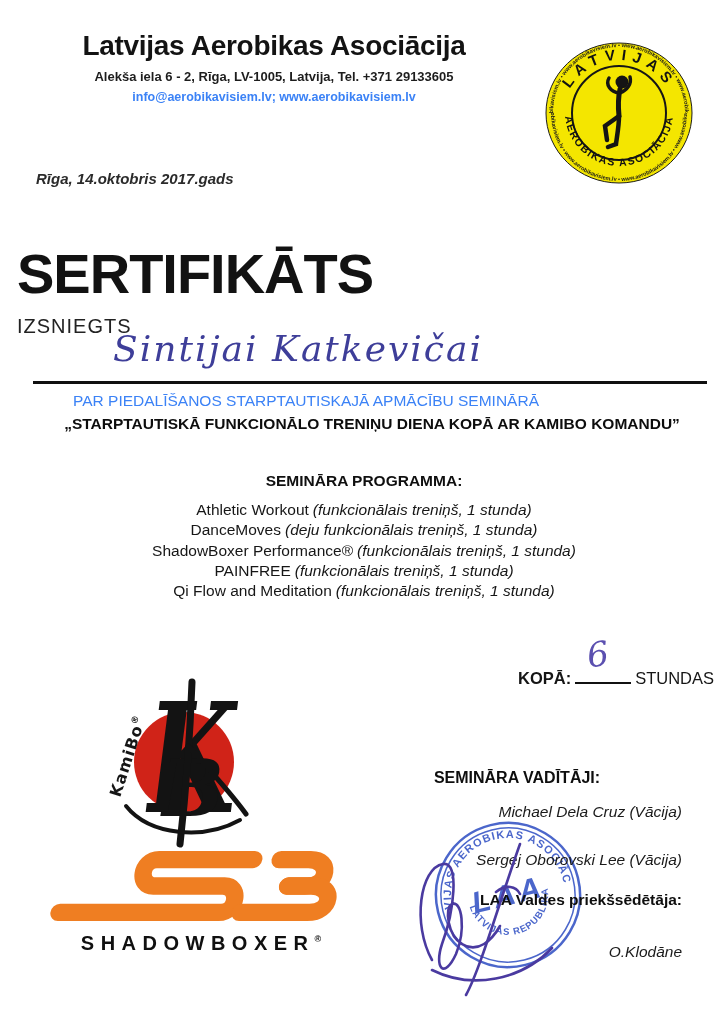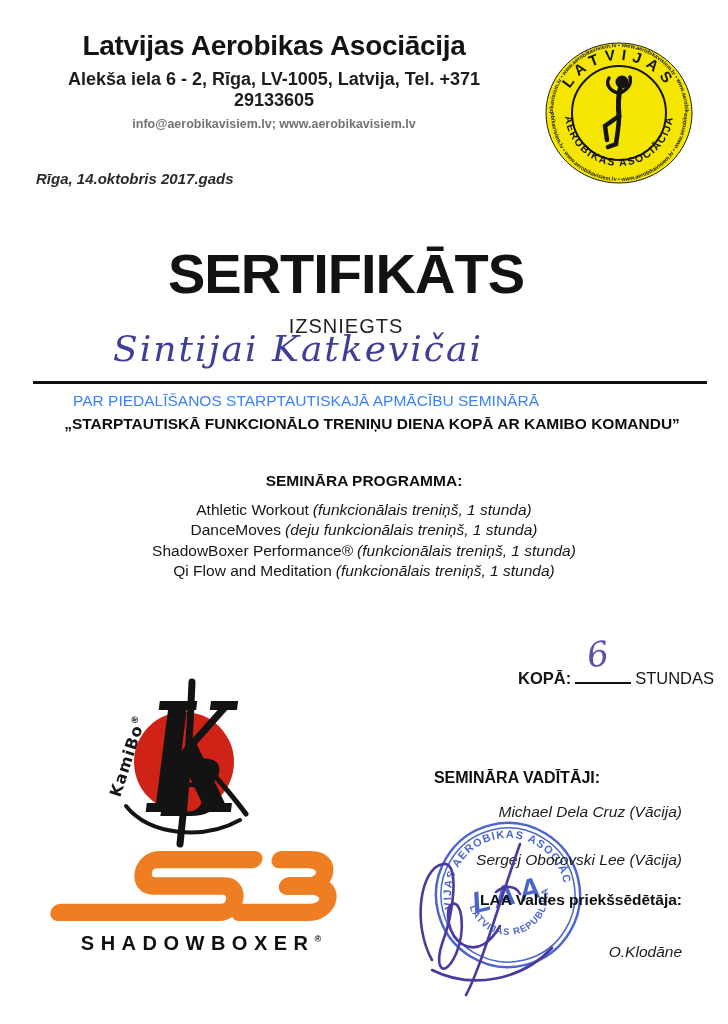--- a/index.html
+++ b/index.html
@@ -6,28 +6,28 @@
   .page{
     position:relative;width:728px;height:1024px;margin:0 auto;
     background:#ffffff;overflow:hidden;
     font-family:"Liberation Sans",sans-serif;color:#151515;
   }
   .abs{position:absolute;}
 
   
   .header-block{left:28px;top:30px;width:492px;text-align:center;}
   .org-name{font-size:28px;font-weight:700;letter-spacing:-0.3px;color:#131313;}
-  .org-address{margin-top:7px;font-size:18px;font-weight:600;color:#1d1d1d;}
-  .org-contact{margin-top:6px;font-size:12.5px;font-weight:600;color:#737373;}
+  .org-address{margin-top:7px;font-size:13px;font-weight:600;color:#1d1d1d;}
+  .org-contact{margin-top:6px;font-size:12.5px;font-weight:600;color:#3b82f6;}
 
   .assoc-logo{left:543px;top:40px;}
 
   .date-line{left:36px;top:170px;font-size:15px;font-style:italic;font-weight:600;color:#2b2b2b;}
 
-  .title-block{left:2px;top:241px;width:688px;text-align:center;}
+  .title-block{left:17px;top:241px;width:688px;}
   .cert-title{font-size:56px;font-weight:700;letter-spacing:-1px;color:#121212;}
   .cert-issued{margin-top:9px;font-size:20px;letter-spacing:1px;color:#222;}
 
   .recipient{left:0;top:328px;width:596px;text-align:center;
     font-family:"DejaVu Serif",serif;font-style:italic;font-size:36px;
     letter-spacing:2px;color:#3e3e99;}
   .name-rule{left:33px;top:381px;width:674px;border-top:3px solid #101010;}
 
   .participation{left:0;top:392px;width:612px;text-align:center;font-size:15.5px;color:#3b82f6;}
   .seminar-title{left:8px;top:415px;width:728px;text-align:center;font-size:15.5px;font-weight:700;color:#0d0d0d;}
@@ -120,20 +120,23 @@
   <div class="abs programme">
     <div class="prog-heading">SEMINĀRA PROGRAMMA:</div>
     <div class="prog-line">
       <span class="prog-name">Athletic Workout</span><span class="prog-detail">(funkcionālais treniņš, 1 stunda)</span>
     </div>
     <div class="prog-line">
       <span class="prog-name">DanceMoves</span><span class="prog-detail">(deju funkcionālais treniņš, 1 stunda)</span>
     </div>
     <div class="prog-line">
       <span class="prog-name">ShadowBoxer Performance®</span><span class="prog-detail">(funkcionālais treniņš, 1 stunda)</span>
+    </div>
+    <div class="prog-line">
+      <span class="prog-name">PAINFREE</span><span class="prog-detail">(funkcionālais treniņš, 1 stunda)</span>
     </div>
     <div class="prog-line">
       <span class="prog-name">Qi Flow and Meditation</span><span class="prog-detail">(funkcionālais treniņš, 1 stunda)</span>
     </div>
   </div>
 
   <div class="abs total-block">
     <span class="total-label">KOPĀ:</span><span class="total-line"><span class="total-value">6</span></span><span class="total-unit">STUNDAS</span>
   </div>
 

